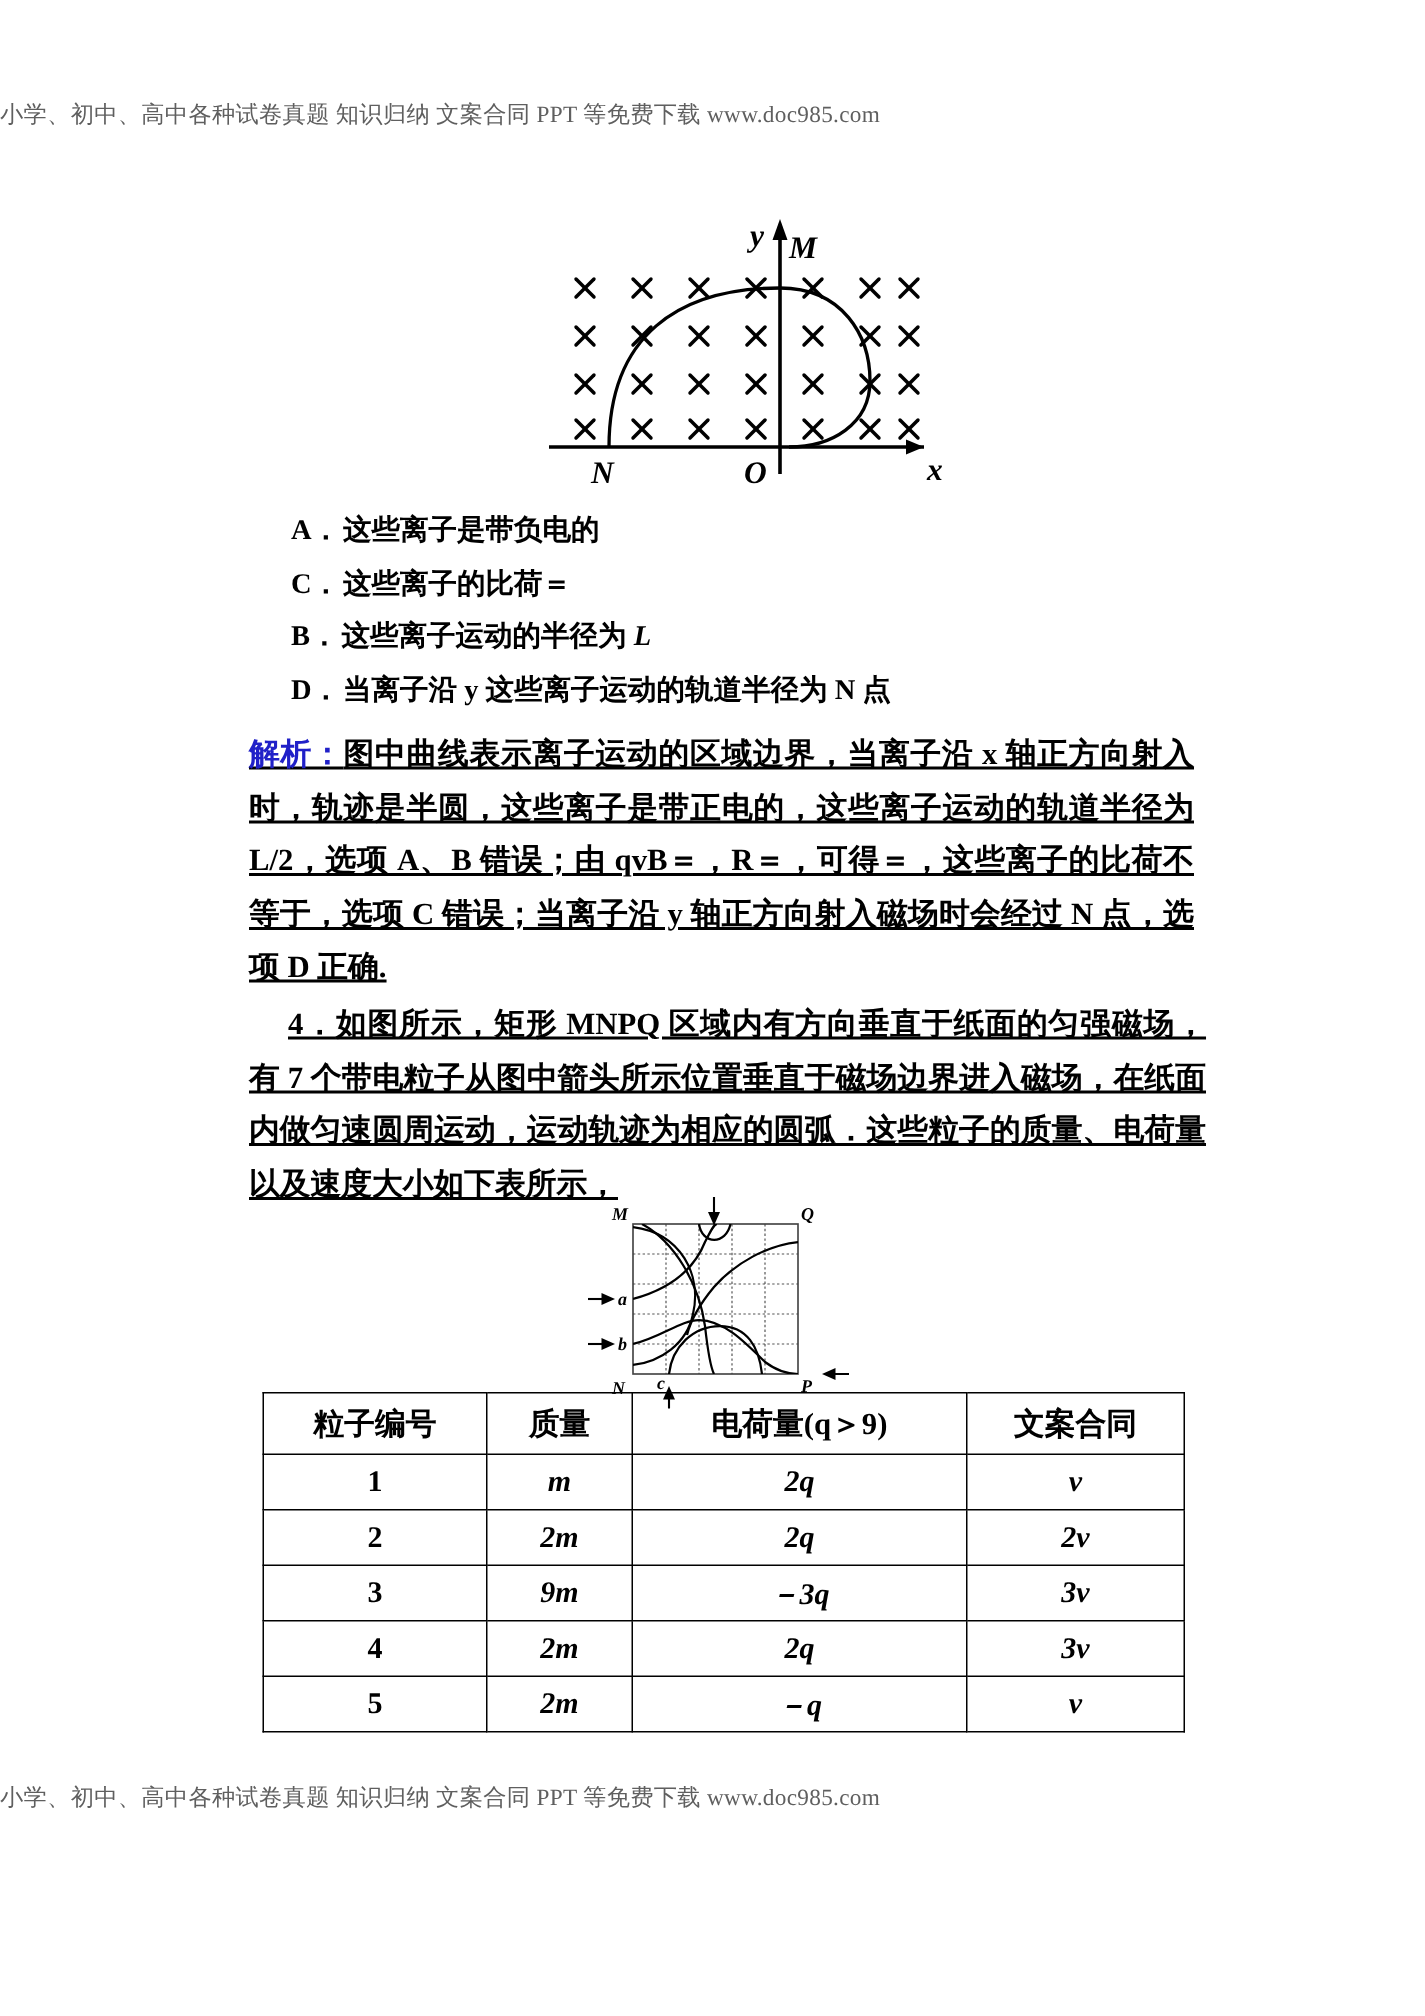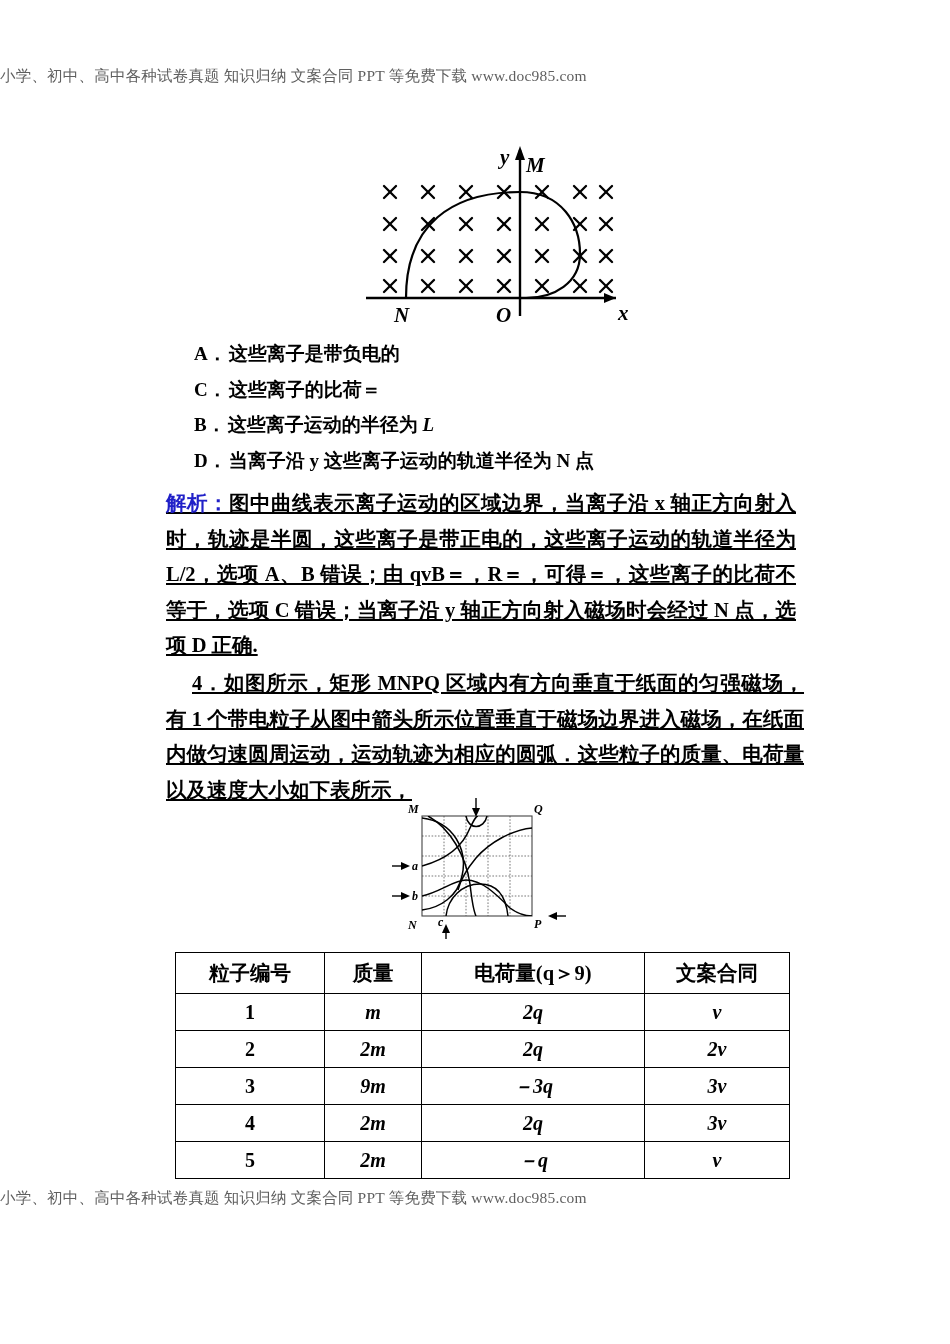--- a/index.html
+++ b/index.html
@@ -99,21 +99,21 @@
     left: 370px;
     top: 798px;
     width: 215px;
     height: 142px;
   }
 
   
   .tbl {
     position: absolute;
     left: 175px;
-    top: 952px;
+    top: 928px;
     width: 610px;
     border-collapse: collapse;
     table-layout: fixed;
     border-radius: 32px;
   }
   .tbl td, .tbl th {
     border: 1.6px solid #000;
     text-align: center;
     vertical-align: middle;
     font-family: "Liberation Serif", "DejaVu Serif", serif;
@@ -288,21 +288,21 @@
     <div class="opt">
       <span class="lbl">D．</span><span>当离子沿 y 这些离子运动的轨道半径为 N 点</span>
     </div>
   </div>
 
   <div class="body-text explain">
     <span class="blue">解析：</span><span>图中曲线表示离子运动的区域边界，当离子沿 x 轴正方向射入时，轨迹是半圆，这些离子是带正电的，这些离子运动的轨道半径为 L/2，选项 A、B 错误；由 qvB＝，R＝，可得＝，这些离子的比荷不等于，选项 C 错误；当离子沿 y 轴正方向射入磁场时会经过 N 点，选项 D 正确.</span>
   </div>
 
   <div class="body-text q4">
-    <span style="display:inline-block;width:26px;"></span><span>4．</span><span>如图所示，矩形 MNPQ 区域内有方向垂直于纸面的匀强磁场，有 1 个带电粒子从图中箭头所示位置垂直于磁场边界进入磁场，在纸面内做匀速圆周运动，运动轨迹为相应的圆弧．这些粒子的质量、电荷量以及速度大小如下表所示，</span>
+    <span style="display:inline-block;width:26px;"></span><span>4．</span><span>如图所示，矩形 MNPQ 区域内有方向垂直于纸面的匀强磁场，有 7 个带电粒子从图中箭头所示位置垂直于磁场边界进入磁场，在纸面内做匀速圆周运动，运动轨迹为相应的圆弧．这些粒子的质量、电荷量以及速度大小如下表所示，</span>
   </div>
 
   <div class="fig2">
     <svg width="215" height="142" viewBox="0 0 215 142">
       <defs>
         <clipPath id="boxclip">
           <rect x="52" y="18" width="110" height="100"></rect>
         </clipPath>
       </defs>
 

